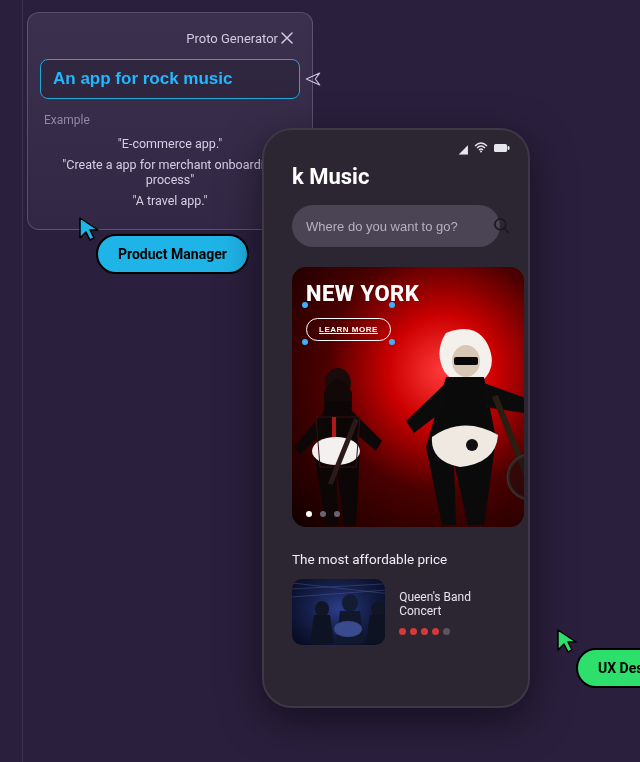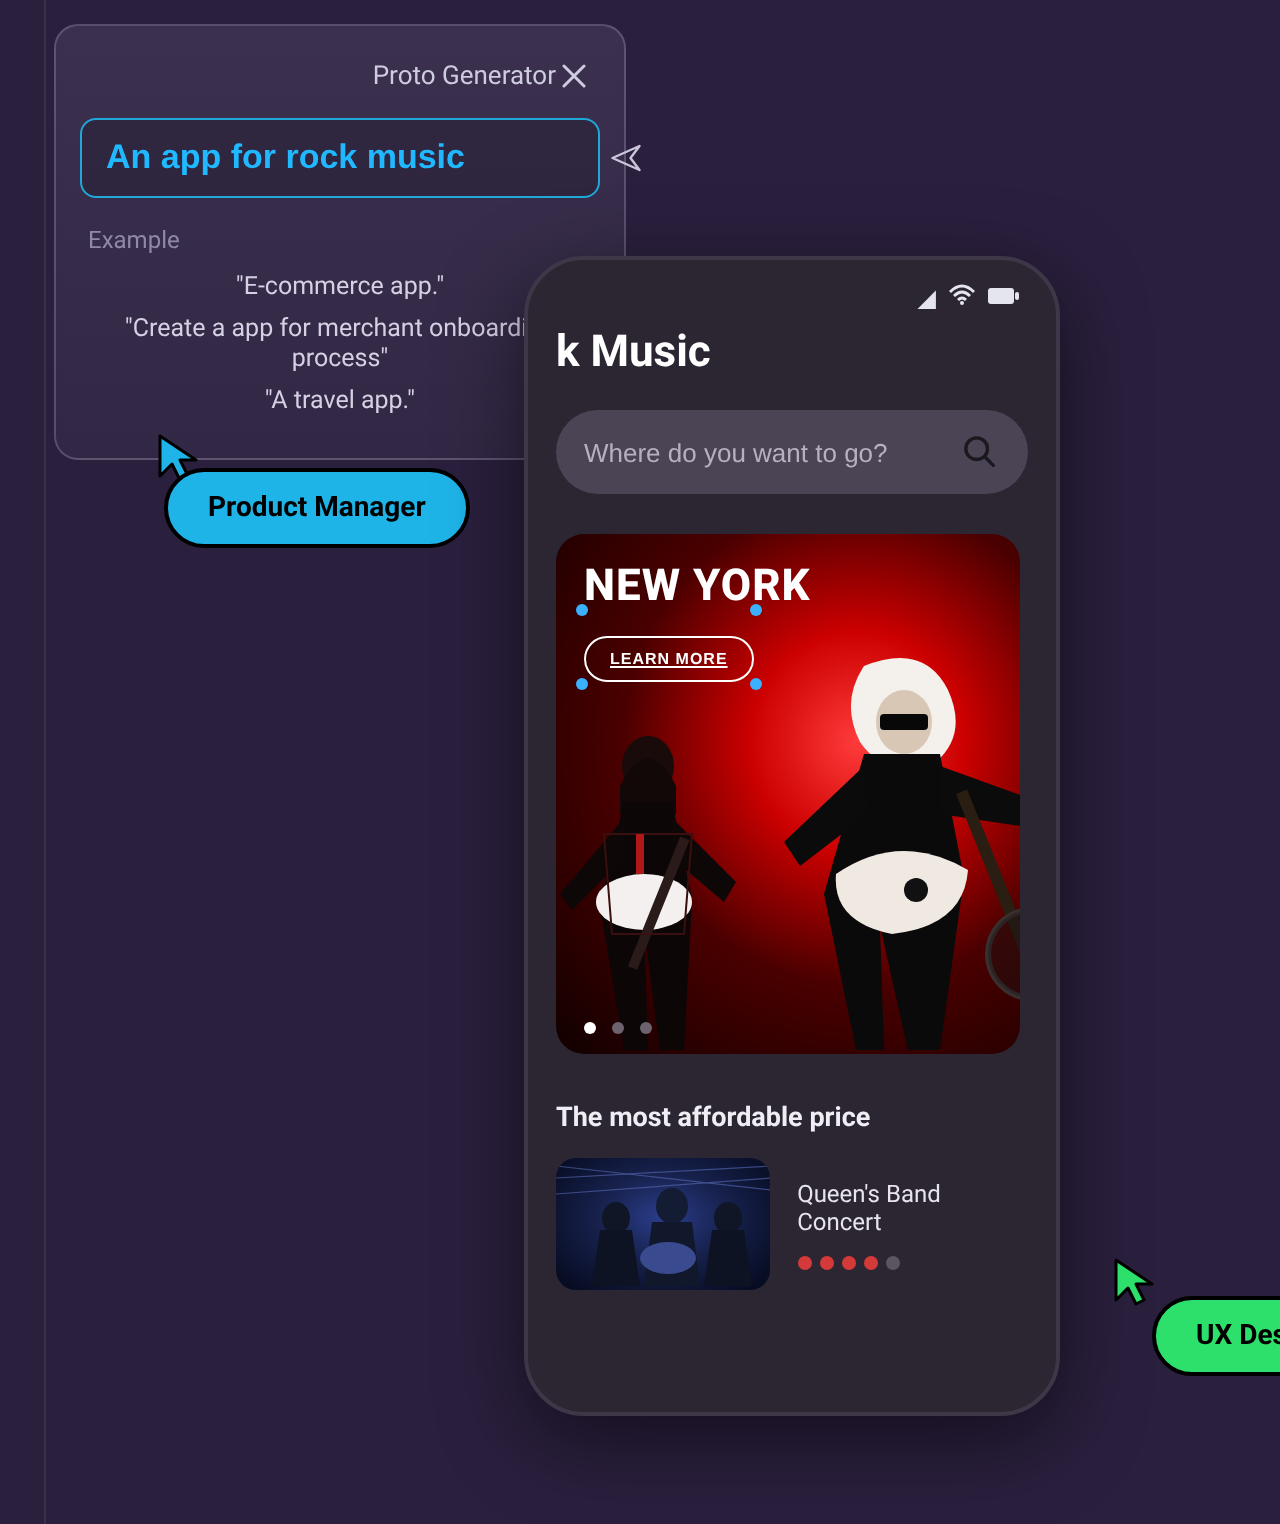--- a/index.html
+++ b/index.html
@@ -88,21 +88,21 @@
     .cursor-arrow {
       position: absolute;
       left: 78px;
       top: 216px;
     }
     .cursor-arrow svg { display:block; }
 
     
     .pm-pill {
       position: absolute;
-      left: 82px;
+      left: 96px;
       top: 234px;
       background: #1fb4e8;
       color: #000;
       font-weight: 700;
       font-size: 14px;
       padding: 10px 20px;
       border-radius: 22px;
       border: 2px solid #000;
     }
 
@@ -123,21 +123,21 @@
       flex-direction: column;
     }
     .statusbar {
       display: flex;
       justify-content: flex-end;
       gap: 6px;
       padding: 12px 18px 4px;
       font-size: 12px;
       color: #e5e5ee;
     }
-    .app-body { padding: 0 14px 14px; flex:1; overflow:hidden; }
+    .app-body { padding: 0 28px 14px; flex:1; overflow:hidden; }
     .app-title {
       font-size: 22px;
       font-weight: 700;
       color: #fff;
       margin: 4px 0 16px;
       white-space: nowrap;
     }
     .search-pill {
       background: #4a4454;
       border-radius: 26px;
@@ -223,21 +223,21 @@
     }
     .pager span {
       width: 6px; height: 6px;
       border-radius: 50%;
       background: #6d636f;
     }
     .pager span.active { background: #fff; }
 
     .section-title {
       font-size: 13.5px;
-      font-weight: 700;
+      font-weight: 400;
       margin: 24px 0 12px;
       color: #f0edf5;
     }
     .price-row { display:flex; gap: 14px; align-items:center; }
     .thumb {
       width: 108px; height: 66px;
       border-radius: 10px;
       background: radial-gradient(ellipse at 50% 45%, #2a3d8a 0%, #16204a 45%, #04081a 100%);
       position: relative;
       overflow: hidden;

